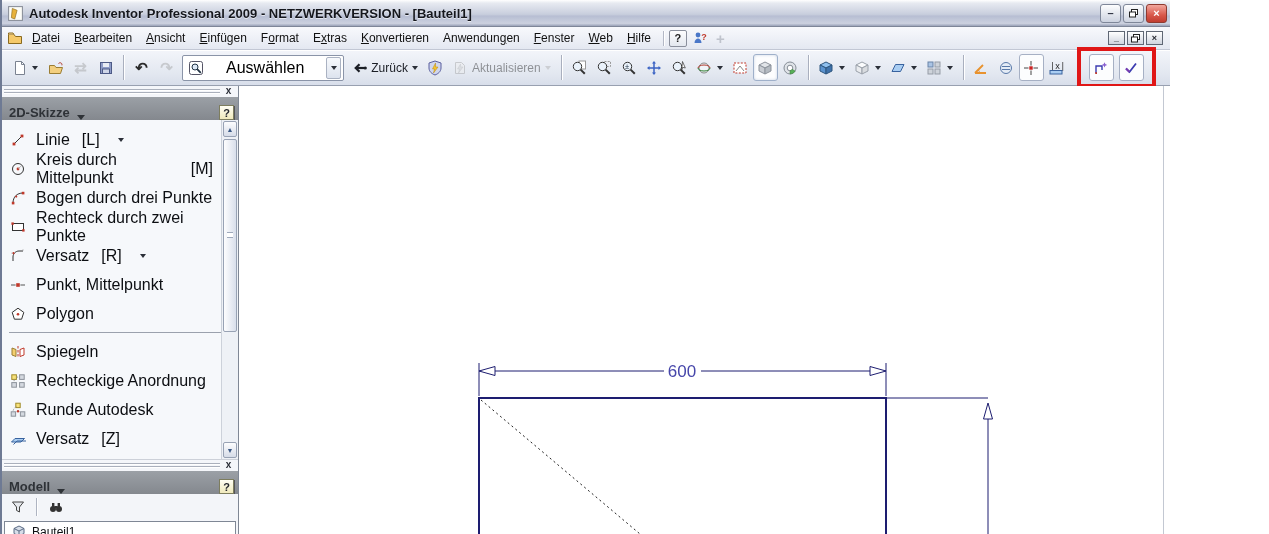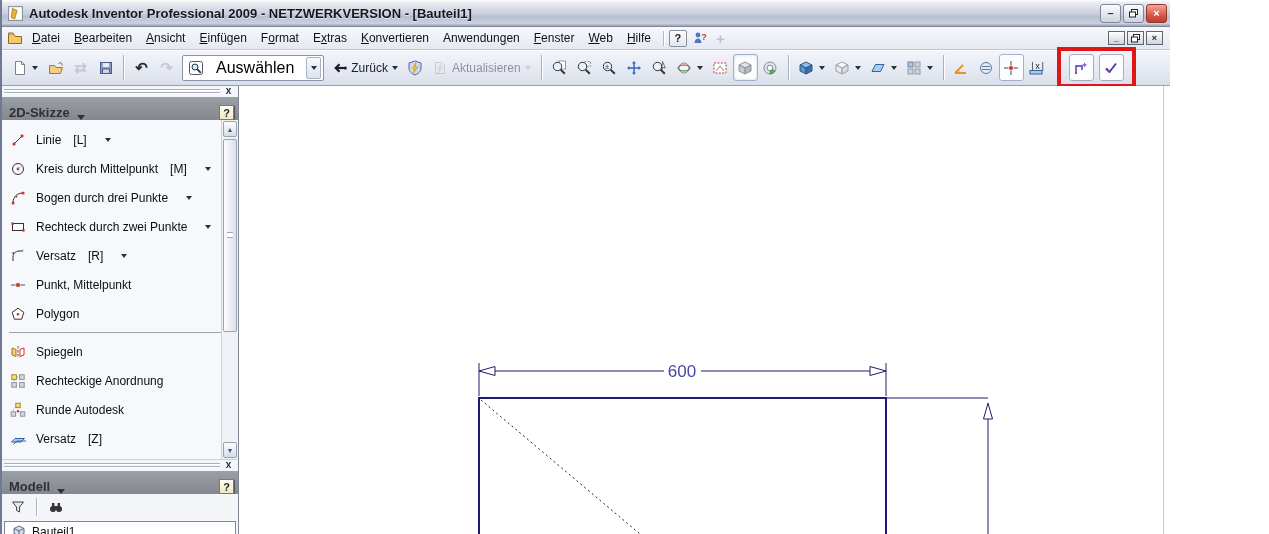--- a/index.html
+++ b/index.html
@@ -39,21 +39,21 @@
   .tbtn.pressed{background:#fdfdfe;border-color:#9fb0ca;box-shadow:inset 0 0 3px #c8d3e4;}
   .tbtn.outlined{background:#fcfdfe;border-color:#a6b0c4;}
   .ticon{width:17px;height:17px;display:flex;align-items:center;justify-content:center;}
   .ticon svg{display:block;}
   .g{font-size:15px;line-height:15px;font-weight:bold;}
   .caret{width:0;height:0;border-left:3px solid transparent;border-right:3px solid transparent;
     border-top:4px solid #2b2f38;margin:0 1px;}
   .caret.dis{border-top-color:#a9adb6;}
   .tsep{width:1px;height:25px;background:#a9afbe;margin:0 5px;box-shadow:1px 0 0 #fff;flex:none;}
   .combo{height:26px;background:#fff;border:1px solid #8a94a8;border-radius:2px;display:flex;align-items:center;
-    gap:12px;padding:0 2px 0 4px;margin:4px 3px;}
+    gap:22px;padding:0 2px 0 4px;margin:4px 3px;}
   .combo .cbtn{width:15px;height:22px;border:1px solid #aab2c2;border-radius:2px;
     background:linear-gradient(#f7f9fc,#dde3ee);display:flex;align-items:center;justify-content:center;}
   .redbox{display:flex;gap:5px;padding:3px 8px;border:4px solid #e01616;margin-left:8px;align-items:center;}
   
   .content{height:448px;display:flex;}
   .sidebar{width:237px;flex:none;display:flex;flex-direction:column;background:#f4f6fa;
     border-right:1px solid #7f8795;}
   .grip{height:11px;position:relative;padding-top:2px;}
   .grip .ridge{height:2px;border-top:1px solid #aab0bc;border-bottom:1px solid #fff;margin:1px 18px 0 2px;}
   .grip .xbtn{position:absolute;right:4px;top:0;width:11px;height:11px;font-size:10px;font-weight:bold;
@@ -61,21 +61,21 @@
   .phead{height:23px;flex:none;display:flex;align-items:flex-end;padding:0 4px 0 7px;
     background:linear-gradient(#9ba0a6,#84888e);color:#2e3237;font-weight:bold;font-size:13px;}
   .phead .tri{width:0;height:0;border-left:4px solid transparent;border-right:4px solid transparent;
     border-top:5px solid #2e3237;margin-left:7px;}
   .phead .hsp{flex:1;}
   .phelp{width:15px;height:15px;border:1px solid #7d7d5e;background:linear-gradient(#fffef4,#efe9bc);
     box-shadow:1px 1px 0 #55555a;display:flex;align-items:center;justify-content:center;
     font-size:11px;font-weight:bold;color:#26282e;}
   .pbody{flex:1;position:relative;overflow:hidden;background:#f6f8fb;}
   .toollist{padding:5px 0 0 7px;}
-  .tool{height:29px;display:flex;align-items:center;gap:9px;font-size:12px;color:#0c0e12;}
+  .tool{height:29px;display:flex;align-items:center;gap:9px;font-size:16px;color:#0c0e12;}
   .tool .sicon{width:18px;height:16px;display:flex;align-items:center;justify-content:center;flex:none;}
   .tool .sc{margin-left:3px;}
   .tool .caret{margin-left:9px;}
   .toolsep{height:1px;background:#9ba1ad;margin:4px 12px 4px 0;}
   
   .sb{position:absolute;top:0;right:0;bottom:0;width:17px;background:#eef1f6;border-left:1px solid #ccd1da;}
   .sb .sbtn{position:absolute;left:1px;right:1px;height:16px;border:1px solid #98a2b4;border-radius:2px;
     background:linear-gradient(#fdfdfe,#d6dce8);display:flex;align-items:center;justify-content:center;
     font-size:7px;color:#3c5a86;}
   .sb .up{top:1px;} .sb .down{bottom:1px;}

